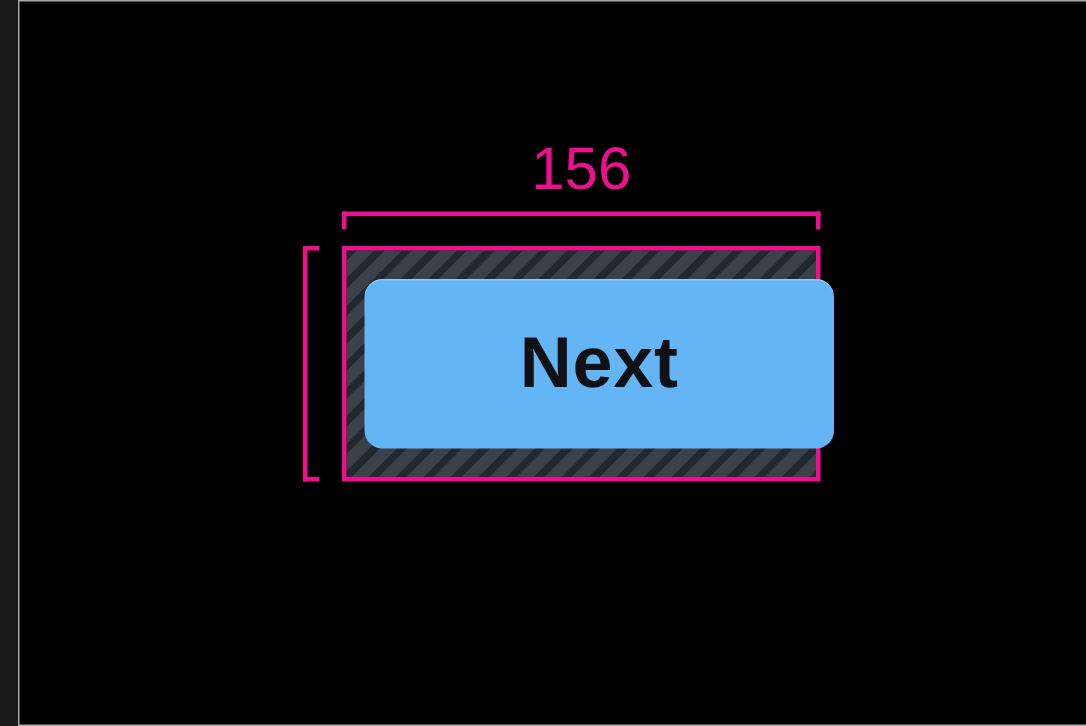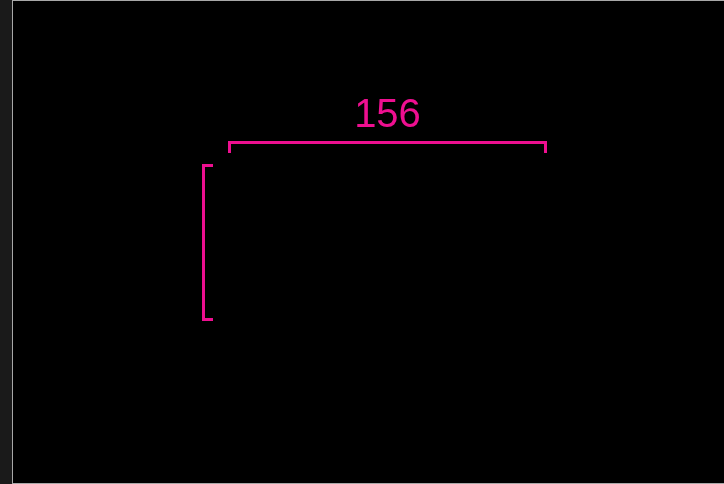--- a/index.html
+++ b/index.html
@@ -112,14 +112,17 @@
 </head>
 <body>
 
 <div class="stage">
 
   <div class="width-label">156</div>
   <div class="width-bracket"></div>
 
   <div class="height-bracket"></div>
 
+  <div class="measured-box">
+    <button class="next-button">Next</button>
+  </div>
 
 </div>
 
 </body></html>

